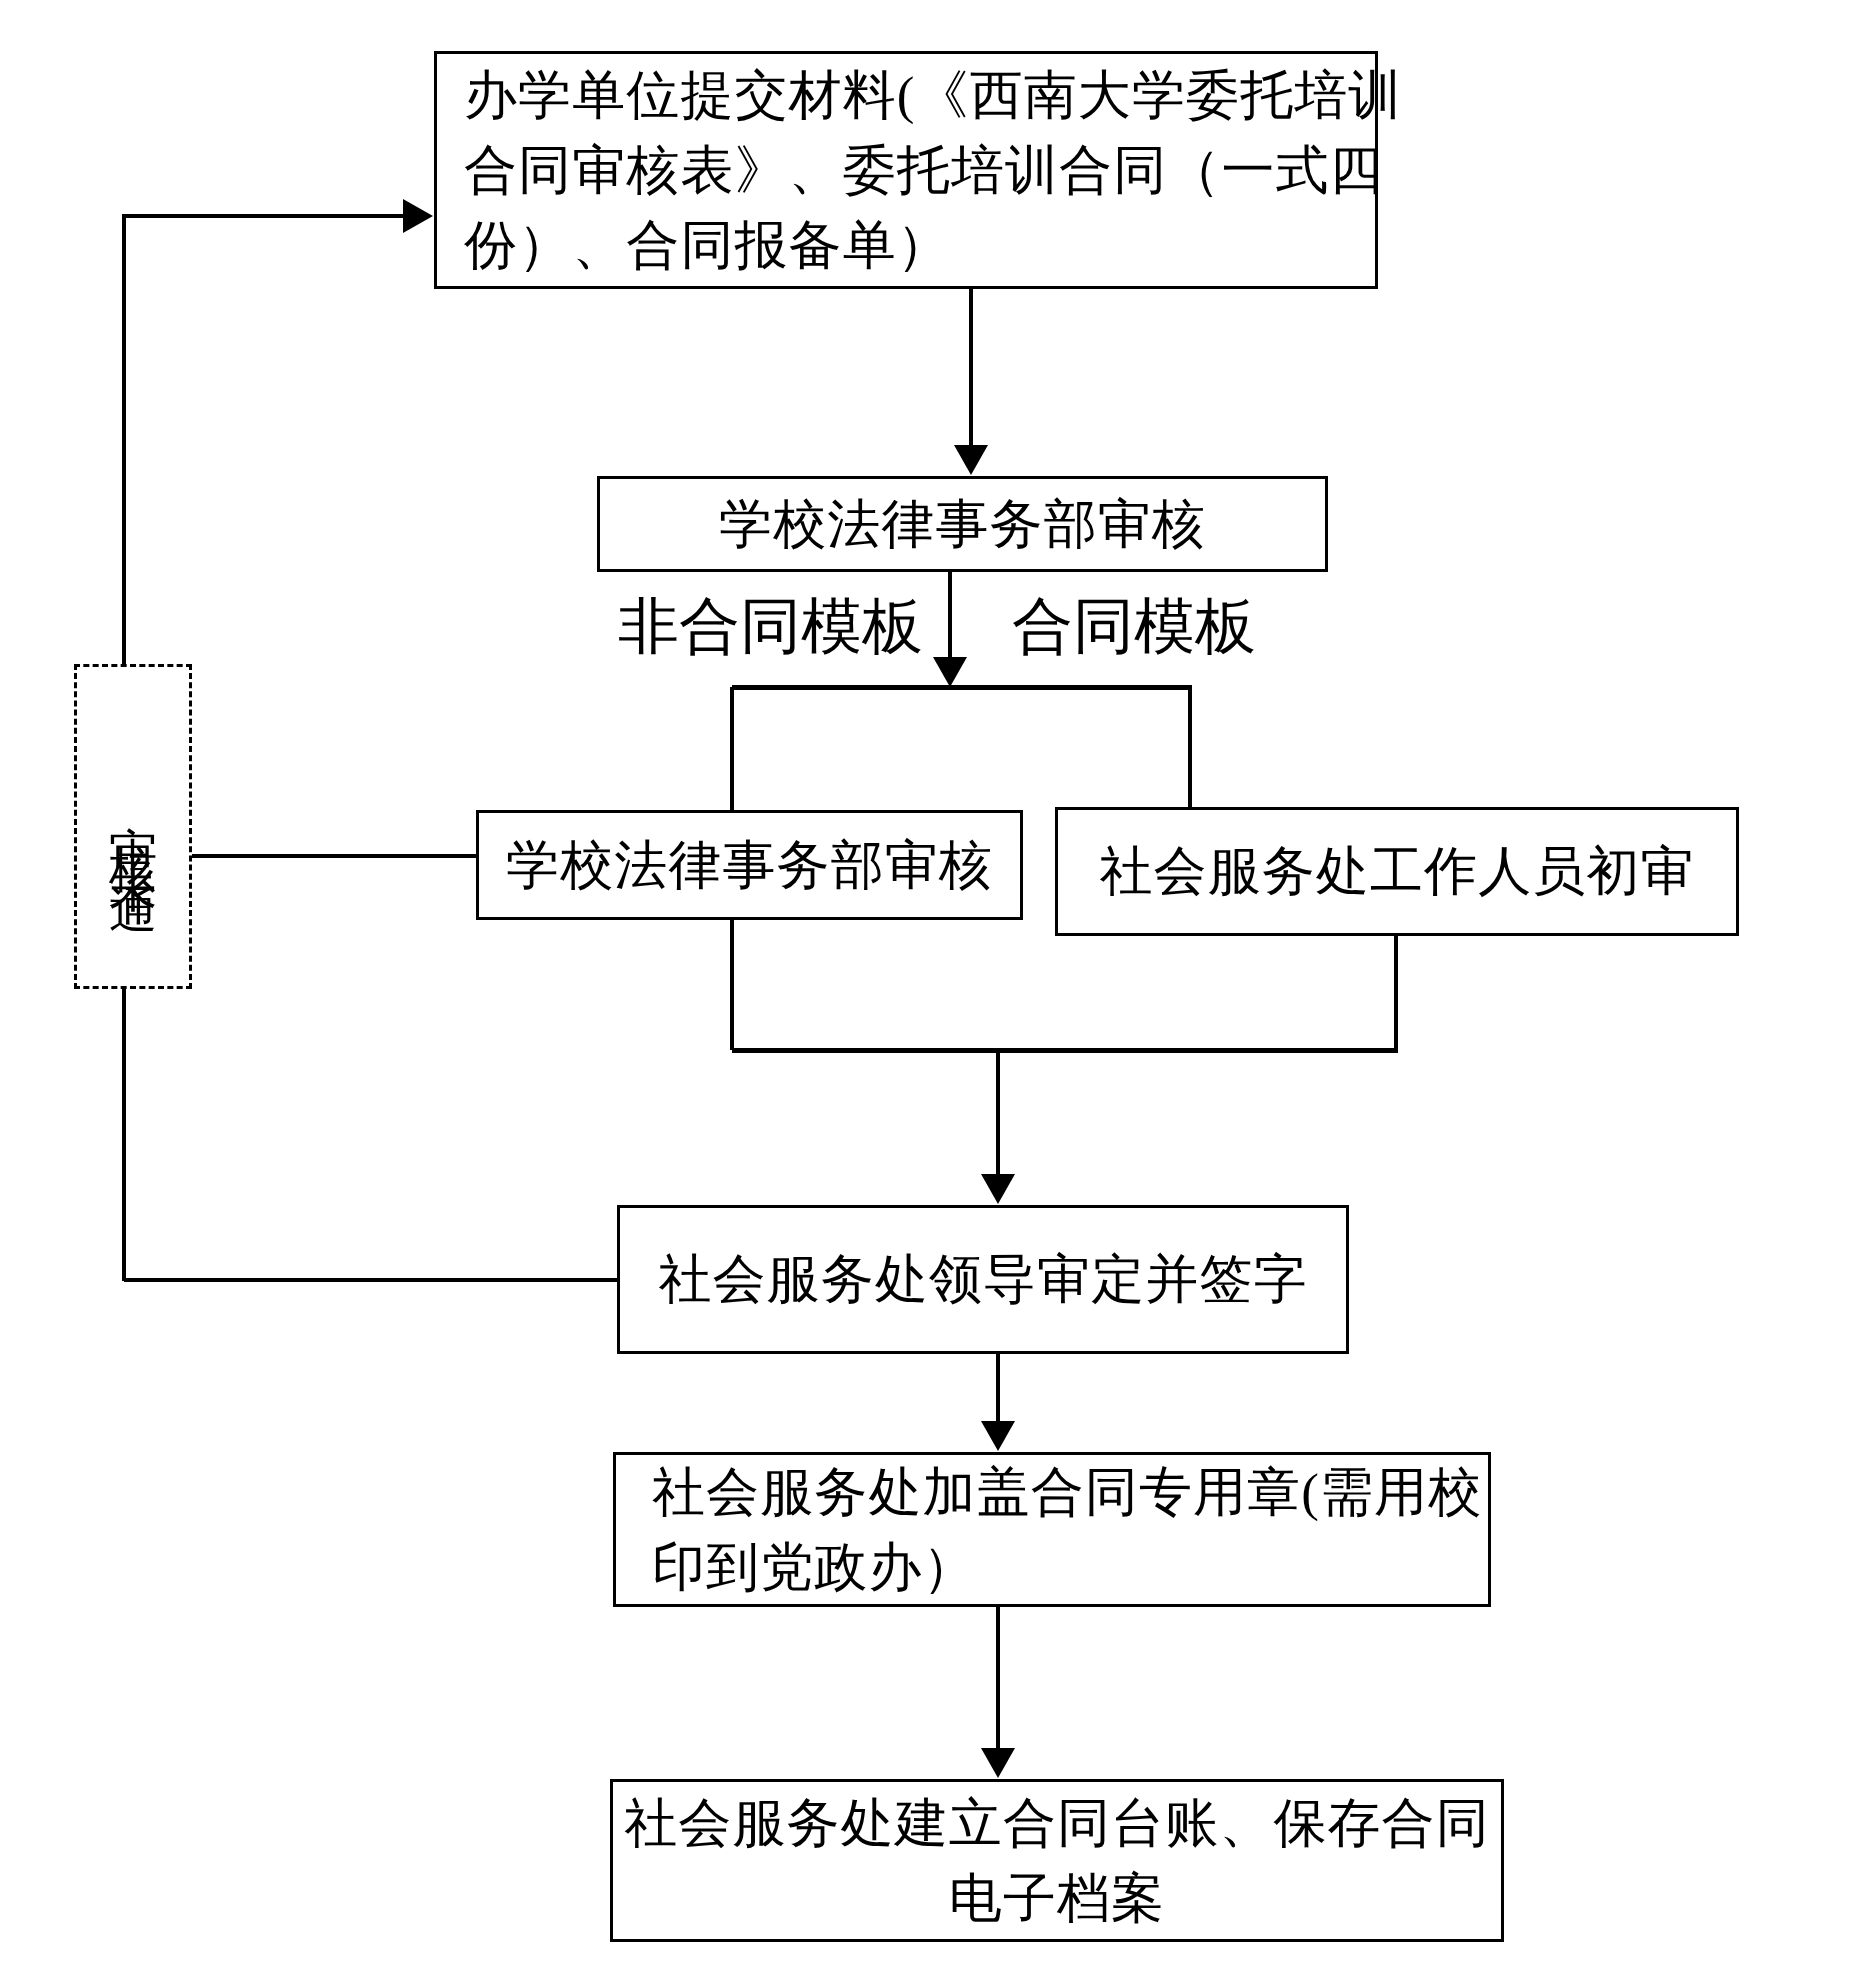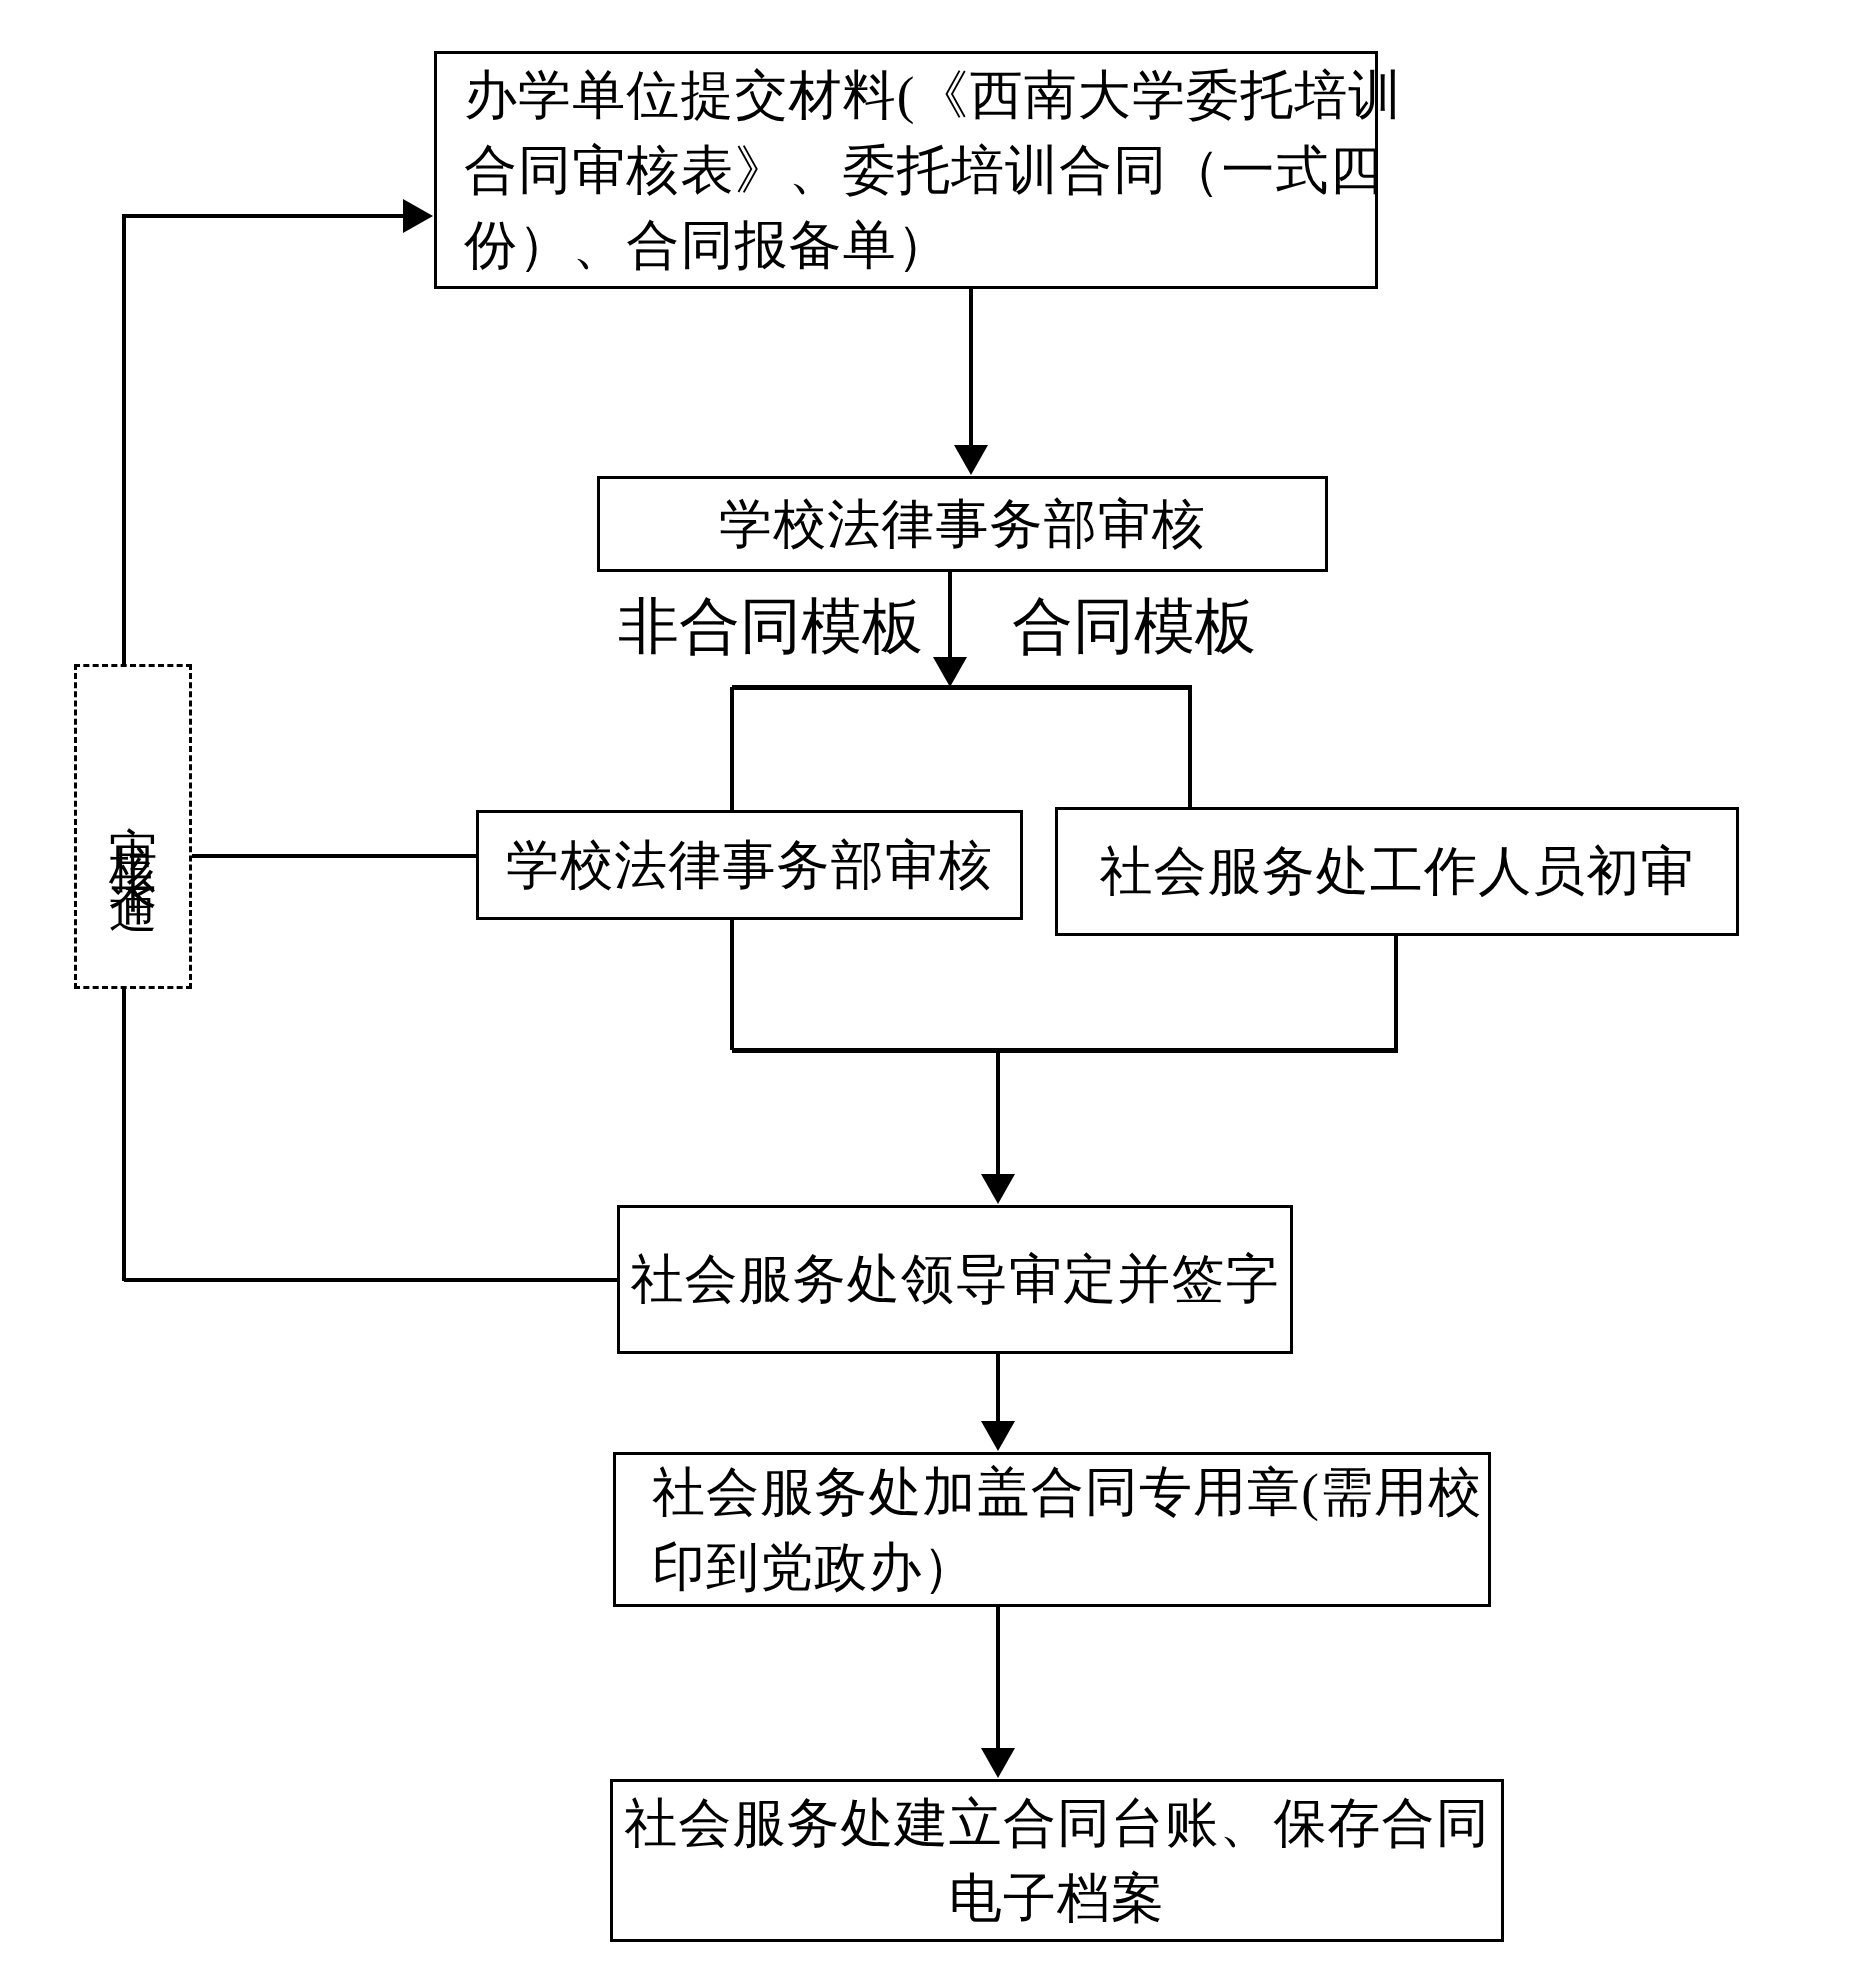--- a/index.html
+++ b/index.html
@@ -106,21 +106,21 @@
   </div>
 
   <div class="vline" style="left:730px; top:920px; height:130px;"></div>
   <div class="vline" style="left:1394px; top:936px; height:114px;"></div>
 
   <div class="bar" style="left:732px; top:1048px; width:666px;"></div>
 
   <div class="vline" style="left:996px; top:1053px; height:122px;"></div>
   <div class="arrow-down" style="left:981px; top:1174px;"></div>
 
-  <div class="node center" style="left:617px; top:1205px; width:676px; height:149px;">
+  <div class="node center" style="left:617px; top:1205px; width:732px; height:149px;">
     <div class="line-row">社会服务处领导审定并签字</div>
   </div>
 
   <div class="vline" style="left:996px; top:1354px; height:68px;"></div>
   <div class="arrow-down" style="left:981px; top:1421px;"></div>
 
   <div class="node leftpad" style="left:613px; top:1452px; width:878px; height:155px; padding-left:36px; padding-right:10.5px;">
     <div class="line-row">社会服务处加盖合同专用章(需用校</div>
     <div class="line-row">印到党政办）</div>
   </div>

